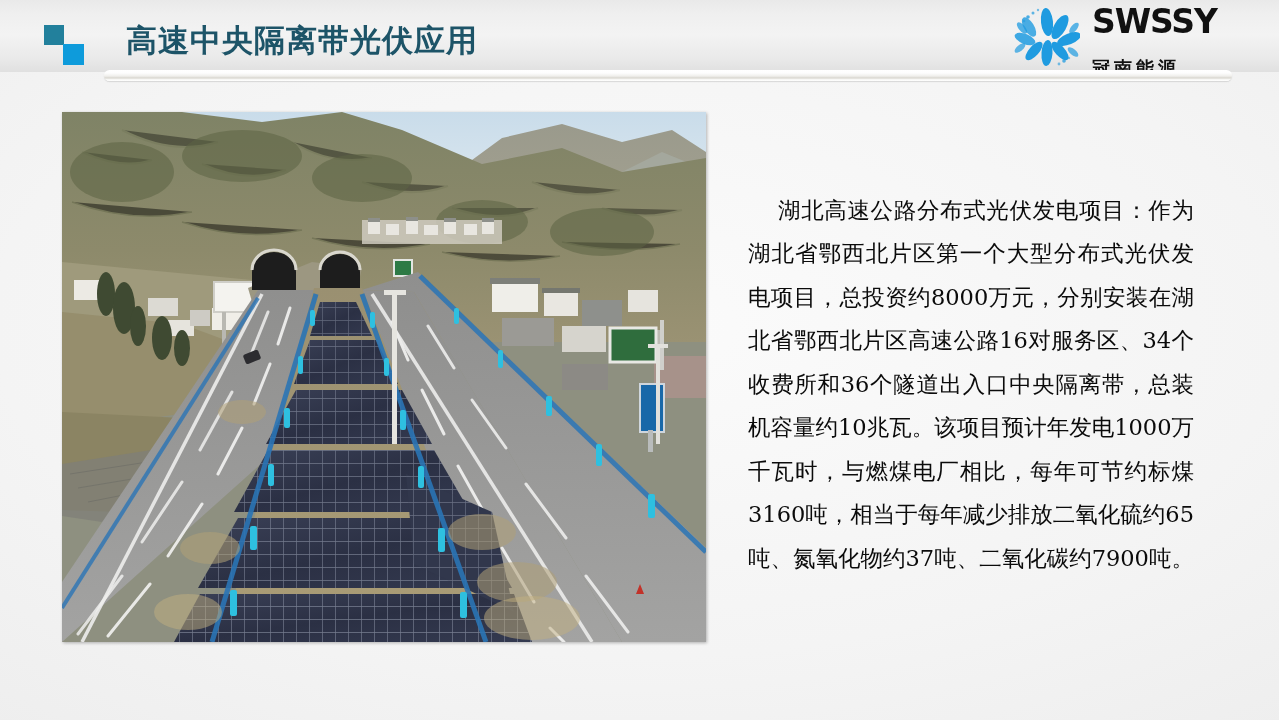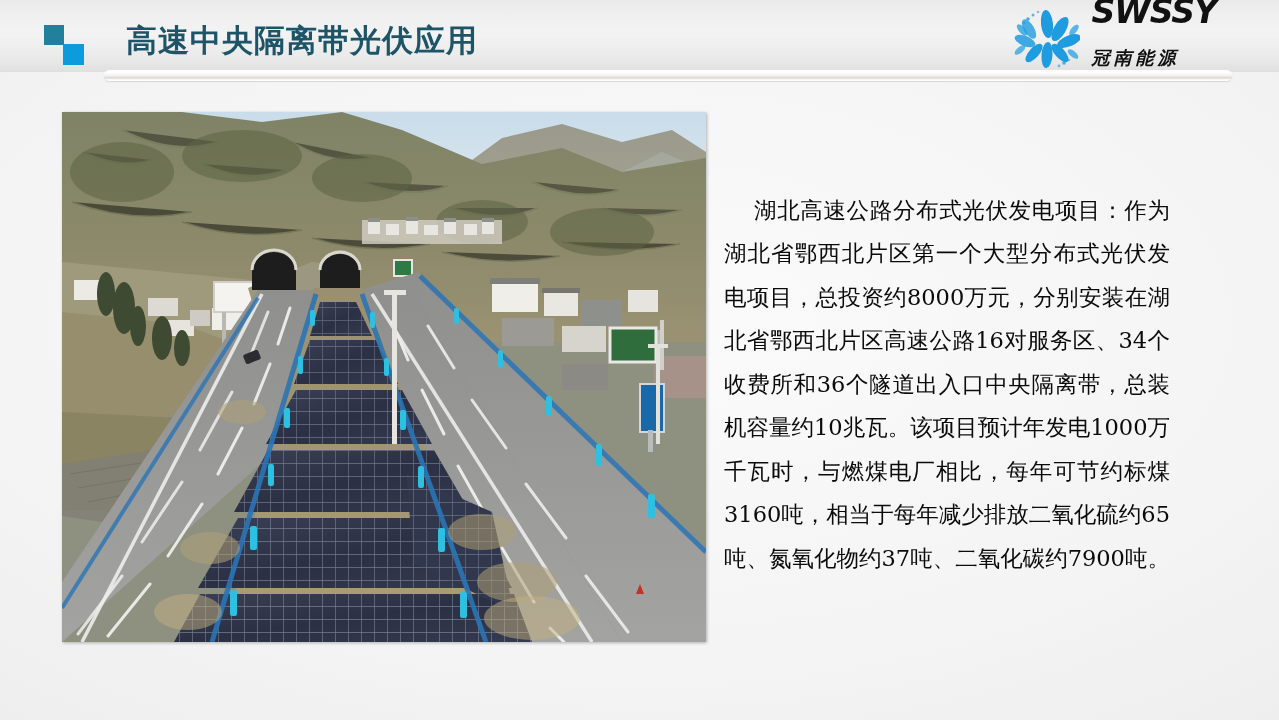--- a/index.html
+++ b/index.html
@@ -51,23 +51,22 @@
     line-height: 42px;
     white-space: nowrap;
   }
 
   
   #logo-block {
     position: absolute;
     right: 62px; top: 6px;
     height: 64px;
     display: flex;
-    align-items: flex-end;
+    align-items: flex-start;
     gap: 12px;
-    font-style: italic;
   }
   #logo-mark { width: 66px; height: 62px; display:block; }
   #logo-words { display: flex; flex-direction: column; align-items: flex-start; }
   #logo-wordmark {
     font-size: 33px;
     font-weight: bold;
     color: #111111;
     letter-spacing: -1px;
     line-height: 32px;
     font-family: "DejaVu Sans", sans-serif;
@@ -98,21 +97,21 @@
     width: 644px; height: 530px;
     overflow: hidden;
     background: #8e9080;
     box-shadow: 1px 1px 3px rgba(0,0,0,0.28);
   }
   #photo-svg { display: block; width: 644px; height: 530px; }
 
   
   #body-text {
     position: absolute;
-    left: 724px; top: 166px;
+    left: 748px; top: 166px;
     width: 446px;
     font-family: "DejaVu Serif", "Liberation Serif", serif;
     font-size: 22.5px;
     line-height: 43.5px;
     color: #0b0b0b;
     text-align: justify;
     text-justify: inter-character;
     text-indent: 30px;
   }
 </style>

